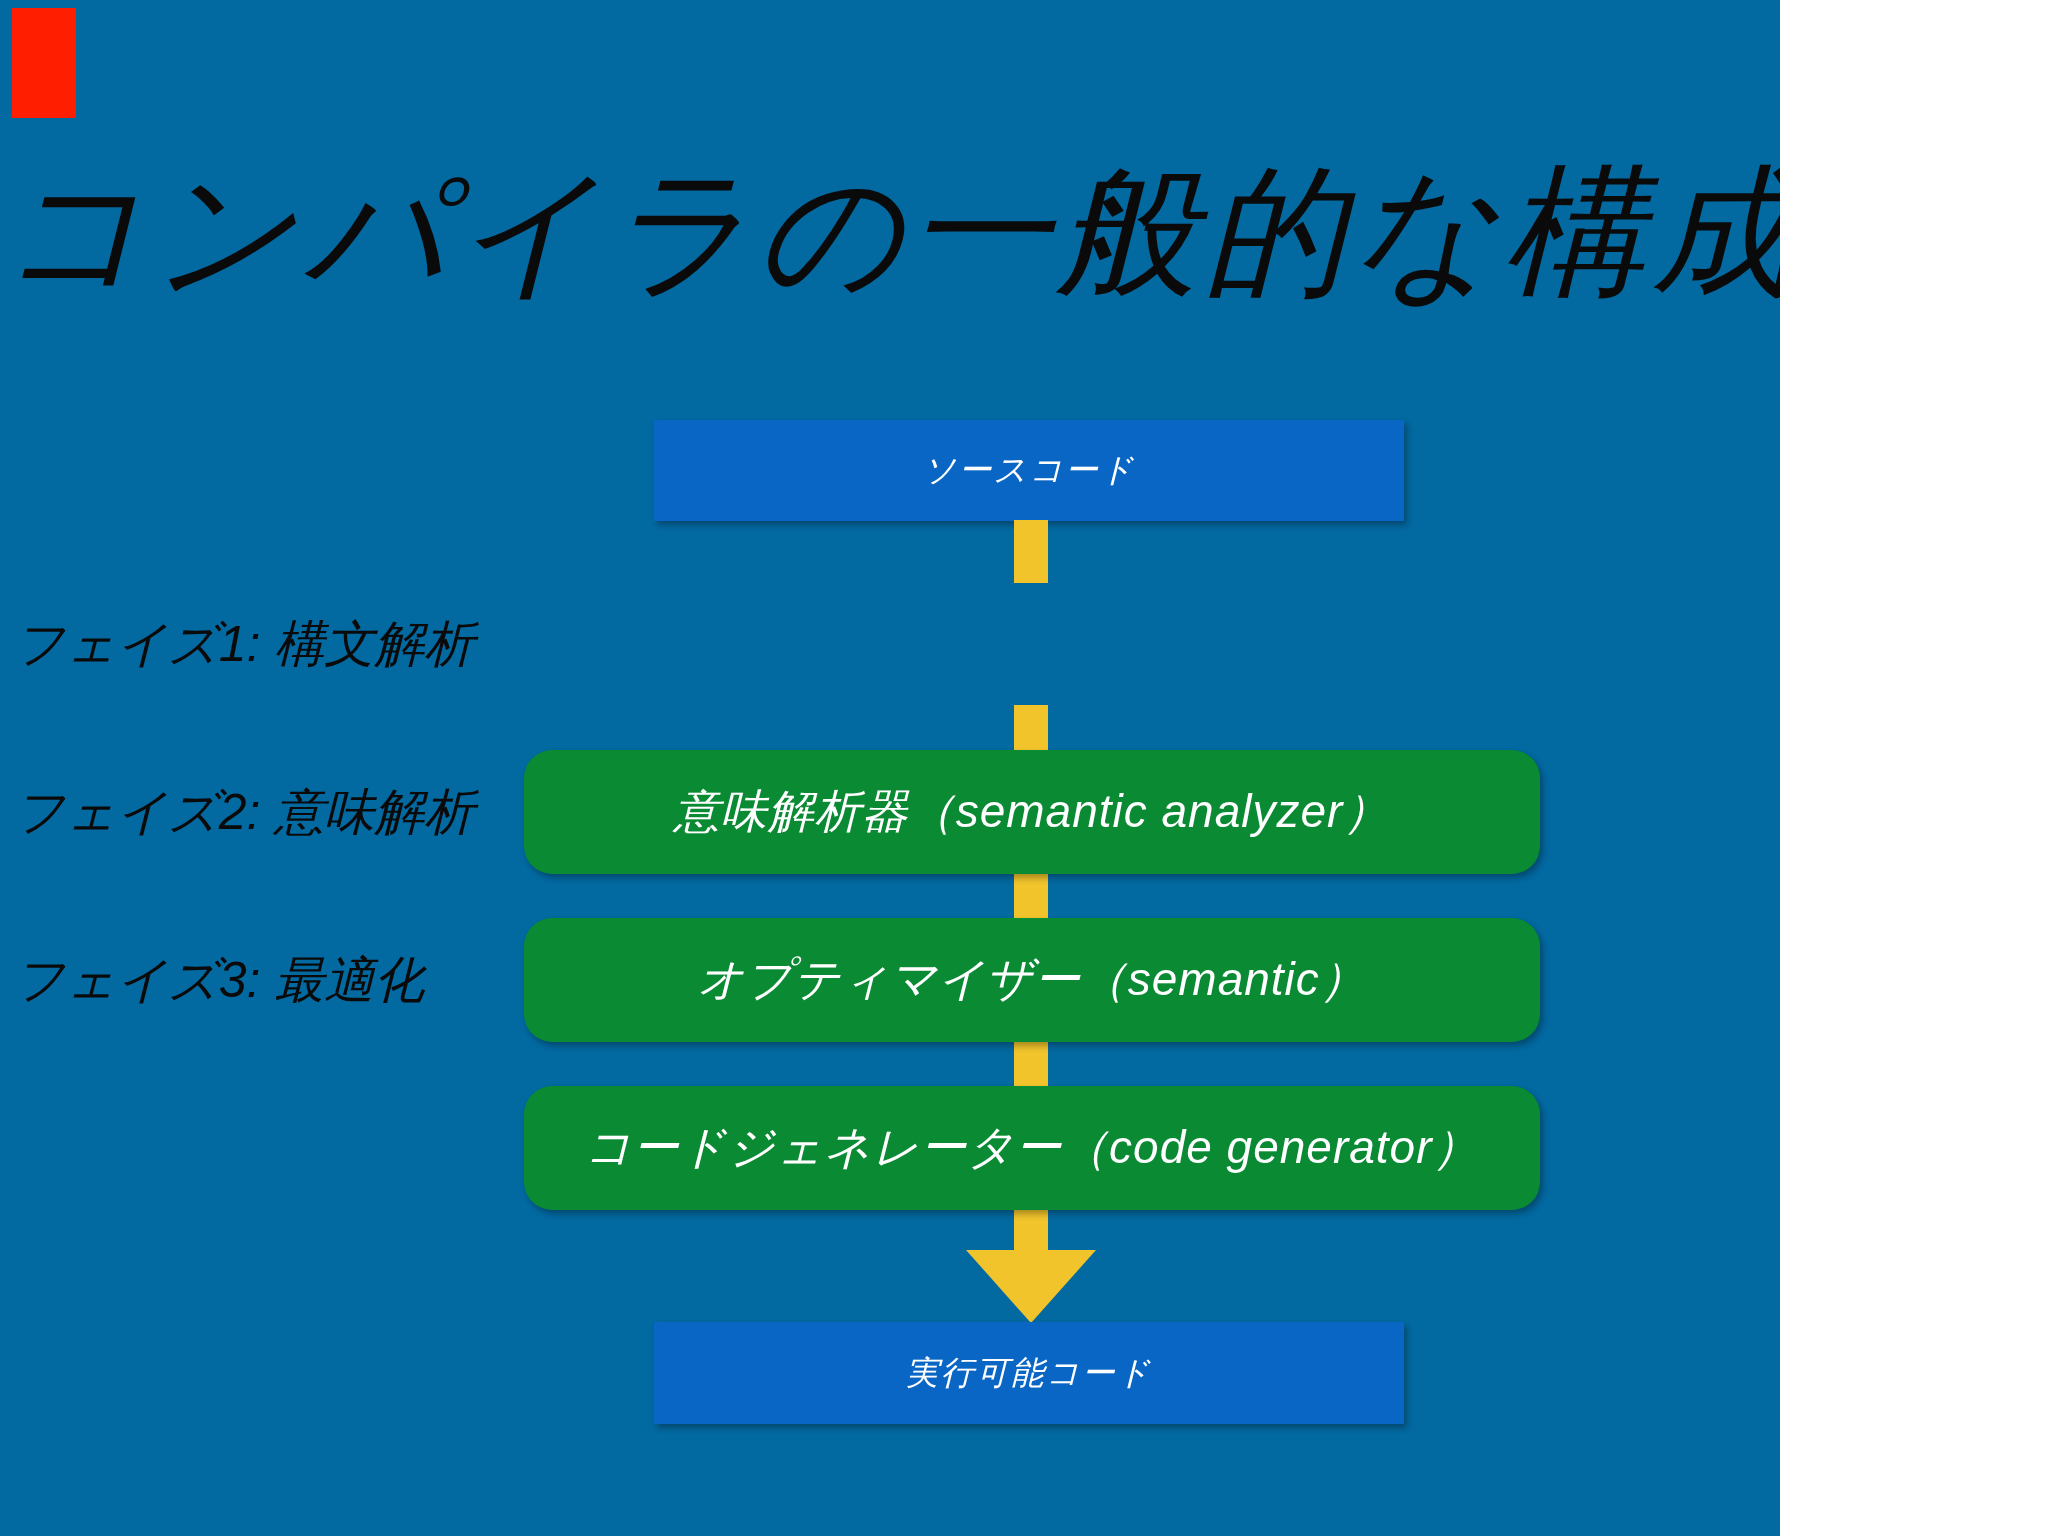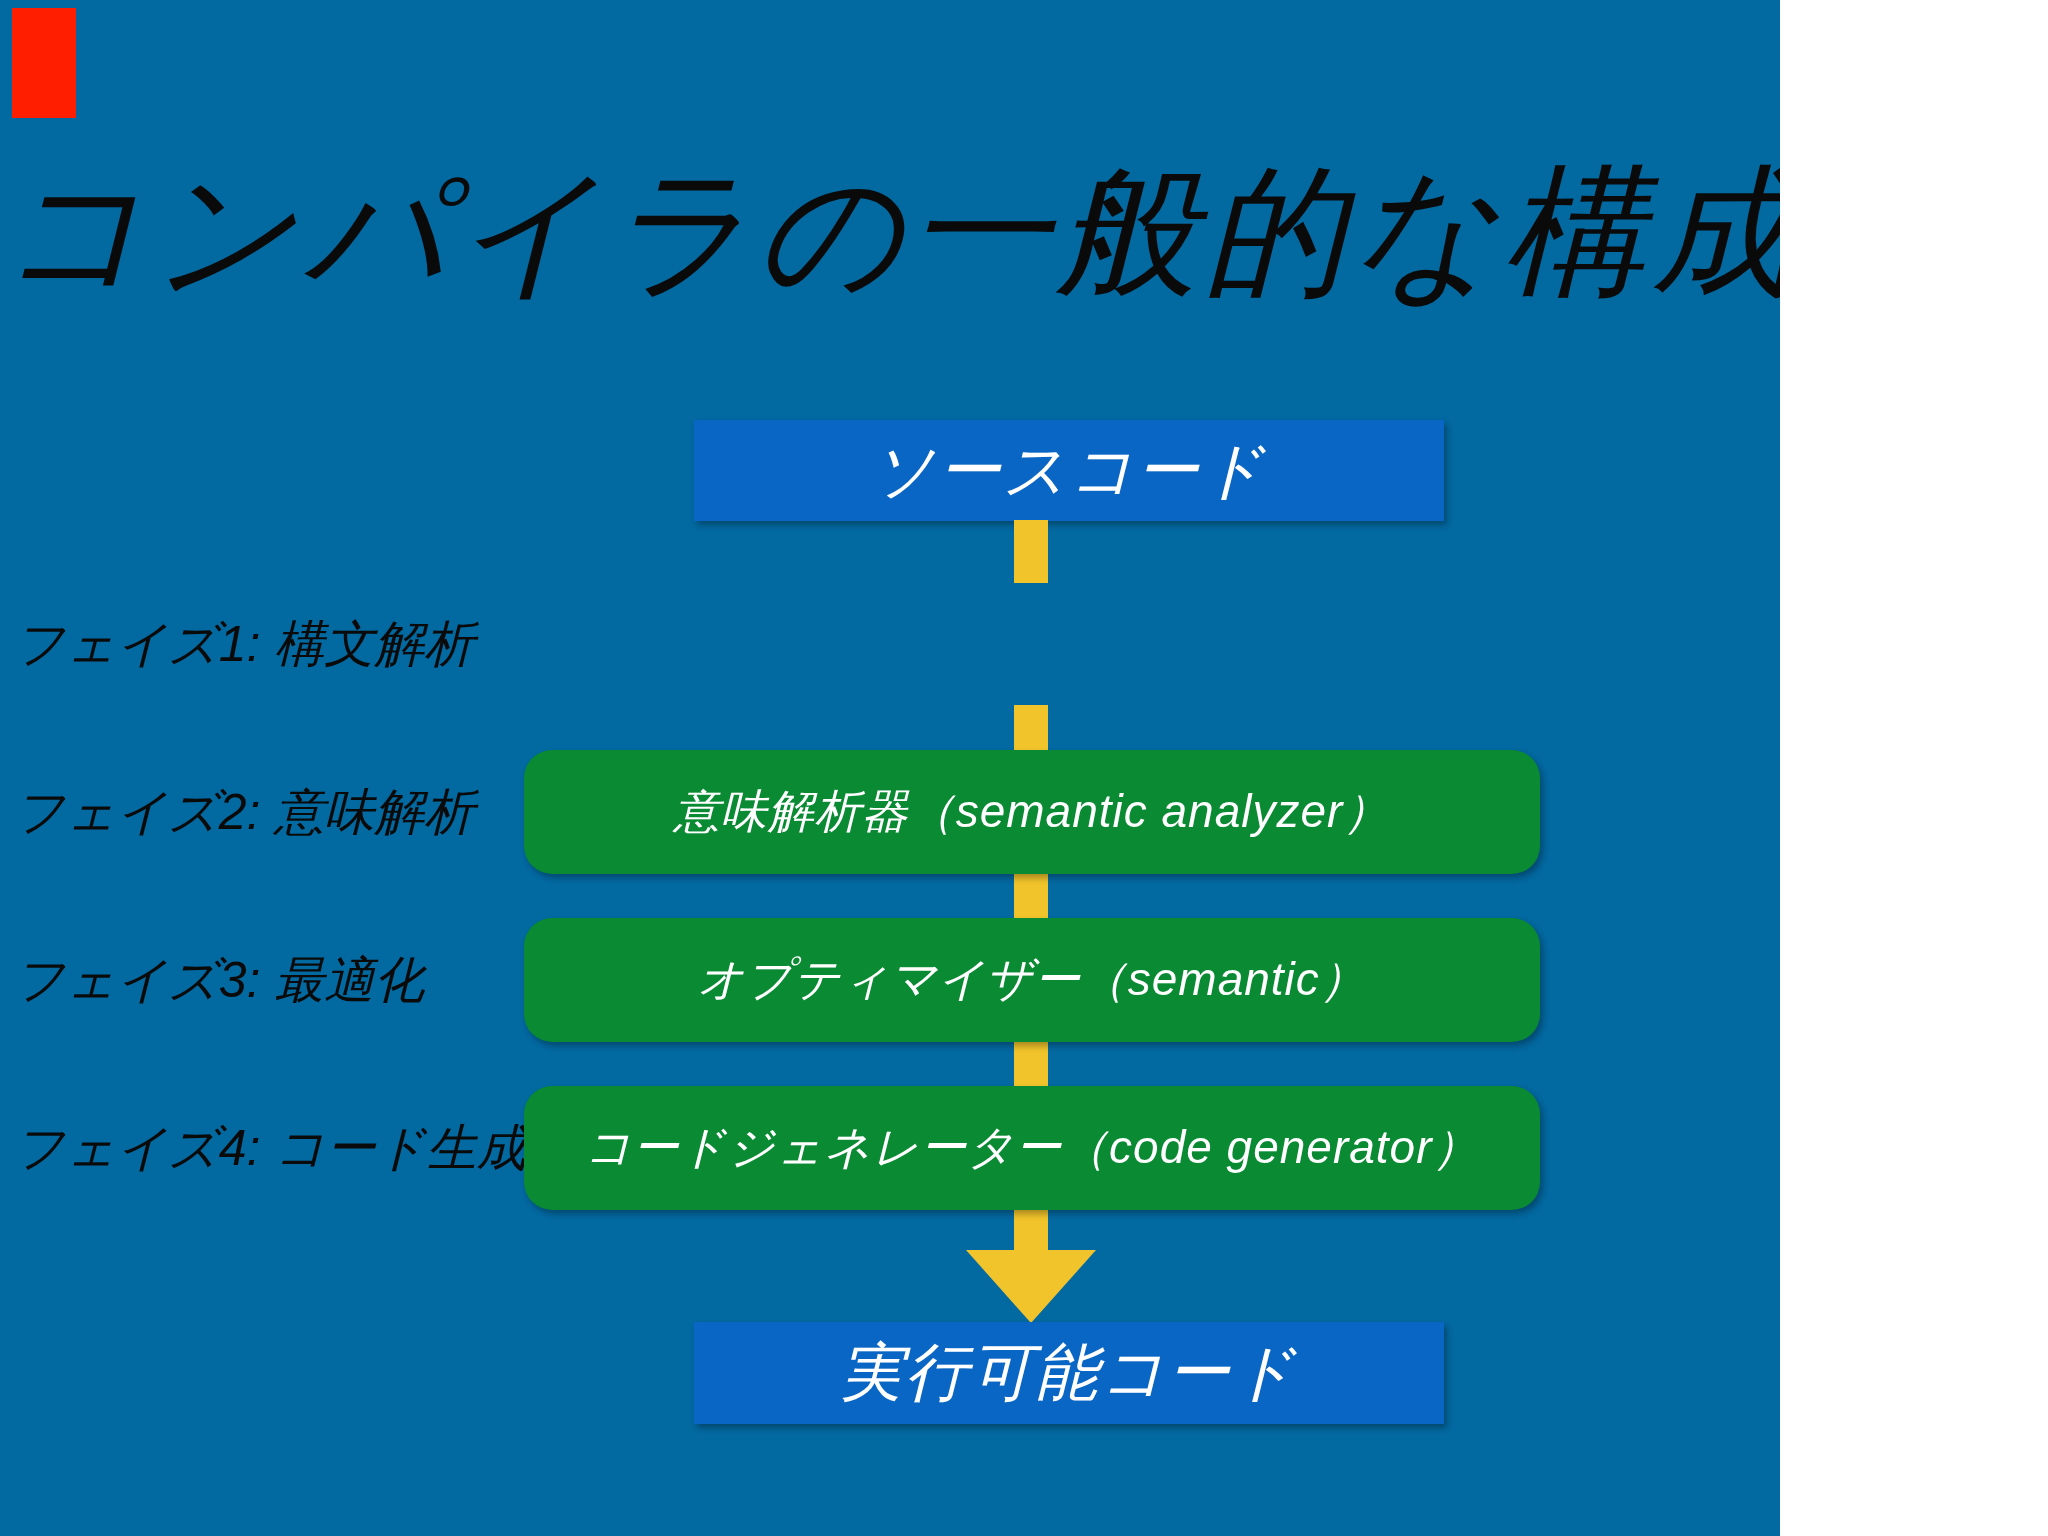--- a/index.html
+++ b/index.html
@@ -45,23 +45,22 @@
     justify-content: center;
     color: #ffffff;
     white-space: nowrap;
     box-shadow: 3px 4px 6px rgba(0,0,0,0.30);
   }
   .node-blue {
     left: 654px;
     width: 750px;
     height: 101px;
     background: #0a66c4;
-    font-size: 63px;
+    font-size: 33px;
     letter-spacing: 2px;
-    margin-left: 40px;
   }
   .node-source { top: 420px; }
   .node-result { top: 1322px; height: 102px; }
   .node-green {
     left: 524px;
     width: 1016px;
     height: 124px;
     background: #098a33;
     border-radius: 28px;
     font-size: 46px;
@@ -129,21 +128,20 @@
   <div class="stage-label g2">フェイズ2: 意味解析</div>
   <div class="node node-green g2">
     <span>意味解析器（semantic analyzer）</span>
   </div>
 
   <div class="stage-label g3">フェイズ3: 最適化</div>
   <div class="node node-green g3">
     <span>オプティマイザー（semantic）</span>
   </div>
 
-  <div class="stage-label g4">フェイズ4: コード生成</div>
   <div class="node node-green g4">
     <span>コードジェネレーター（code generator）</span>
   </div>
 
   <div class="node node-blue node-result">
     <span>実行可能コード</span>
   </div>
 
 </div>
 

